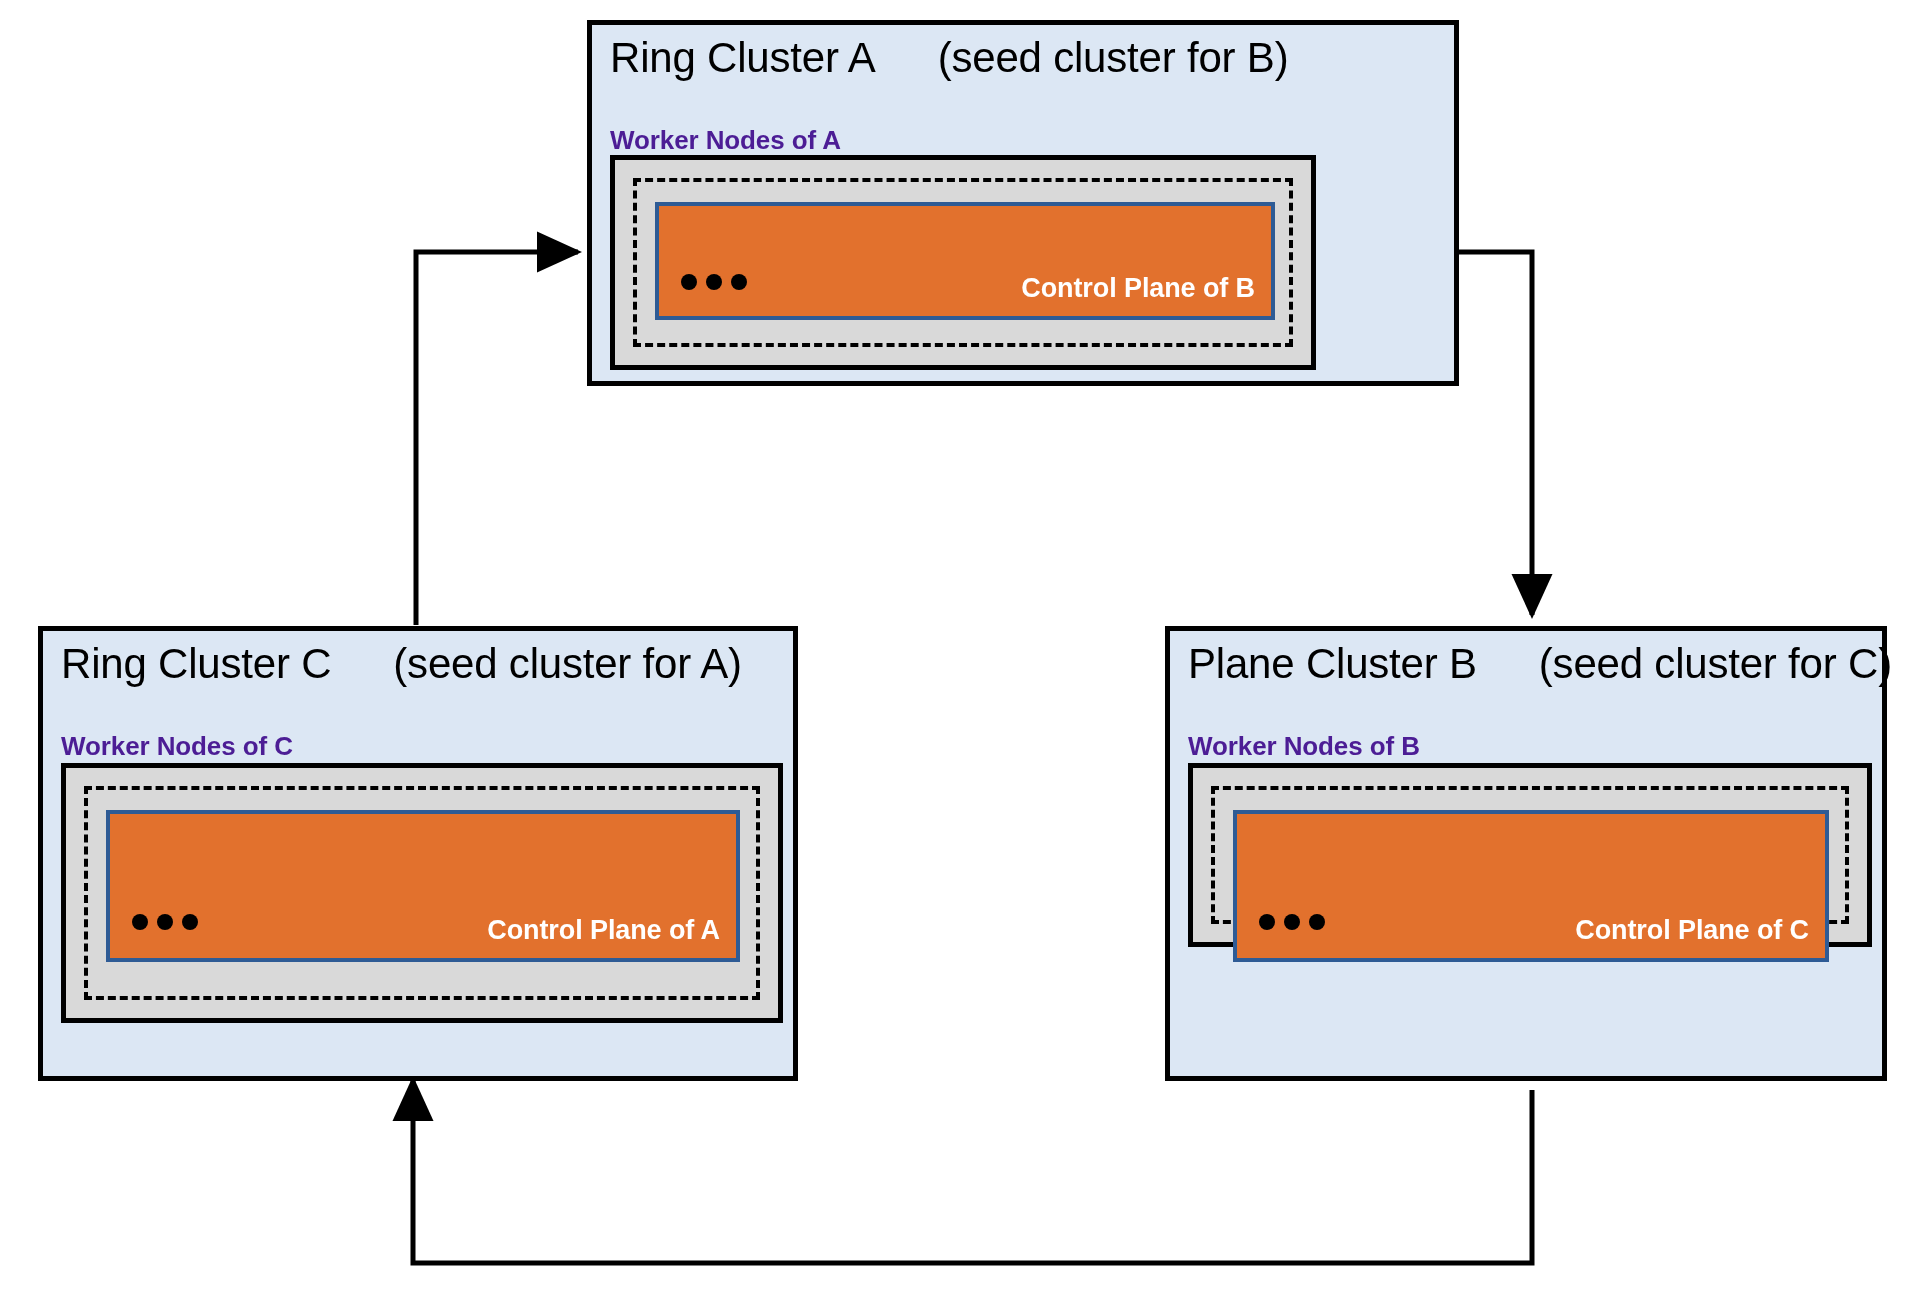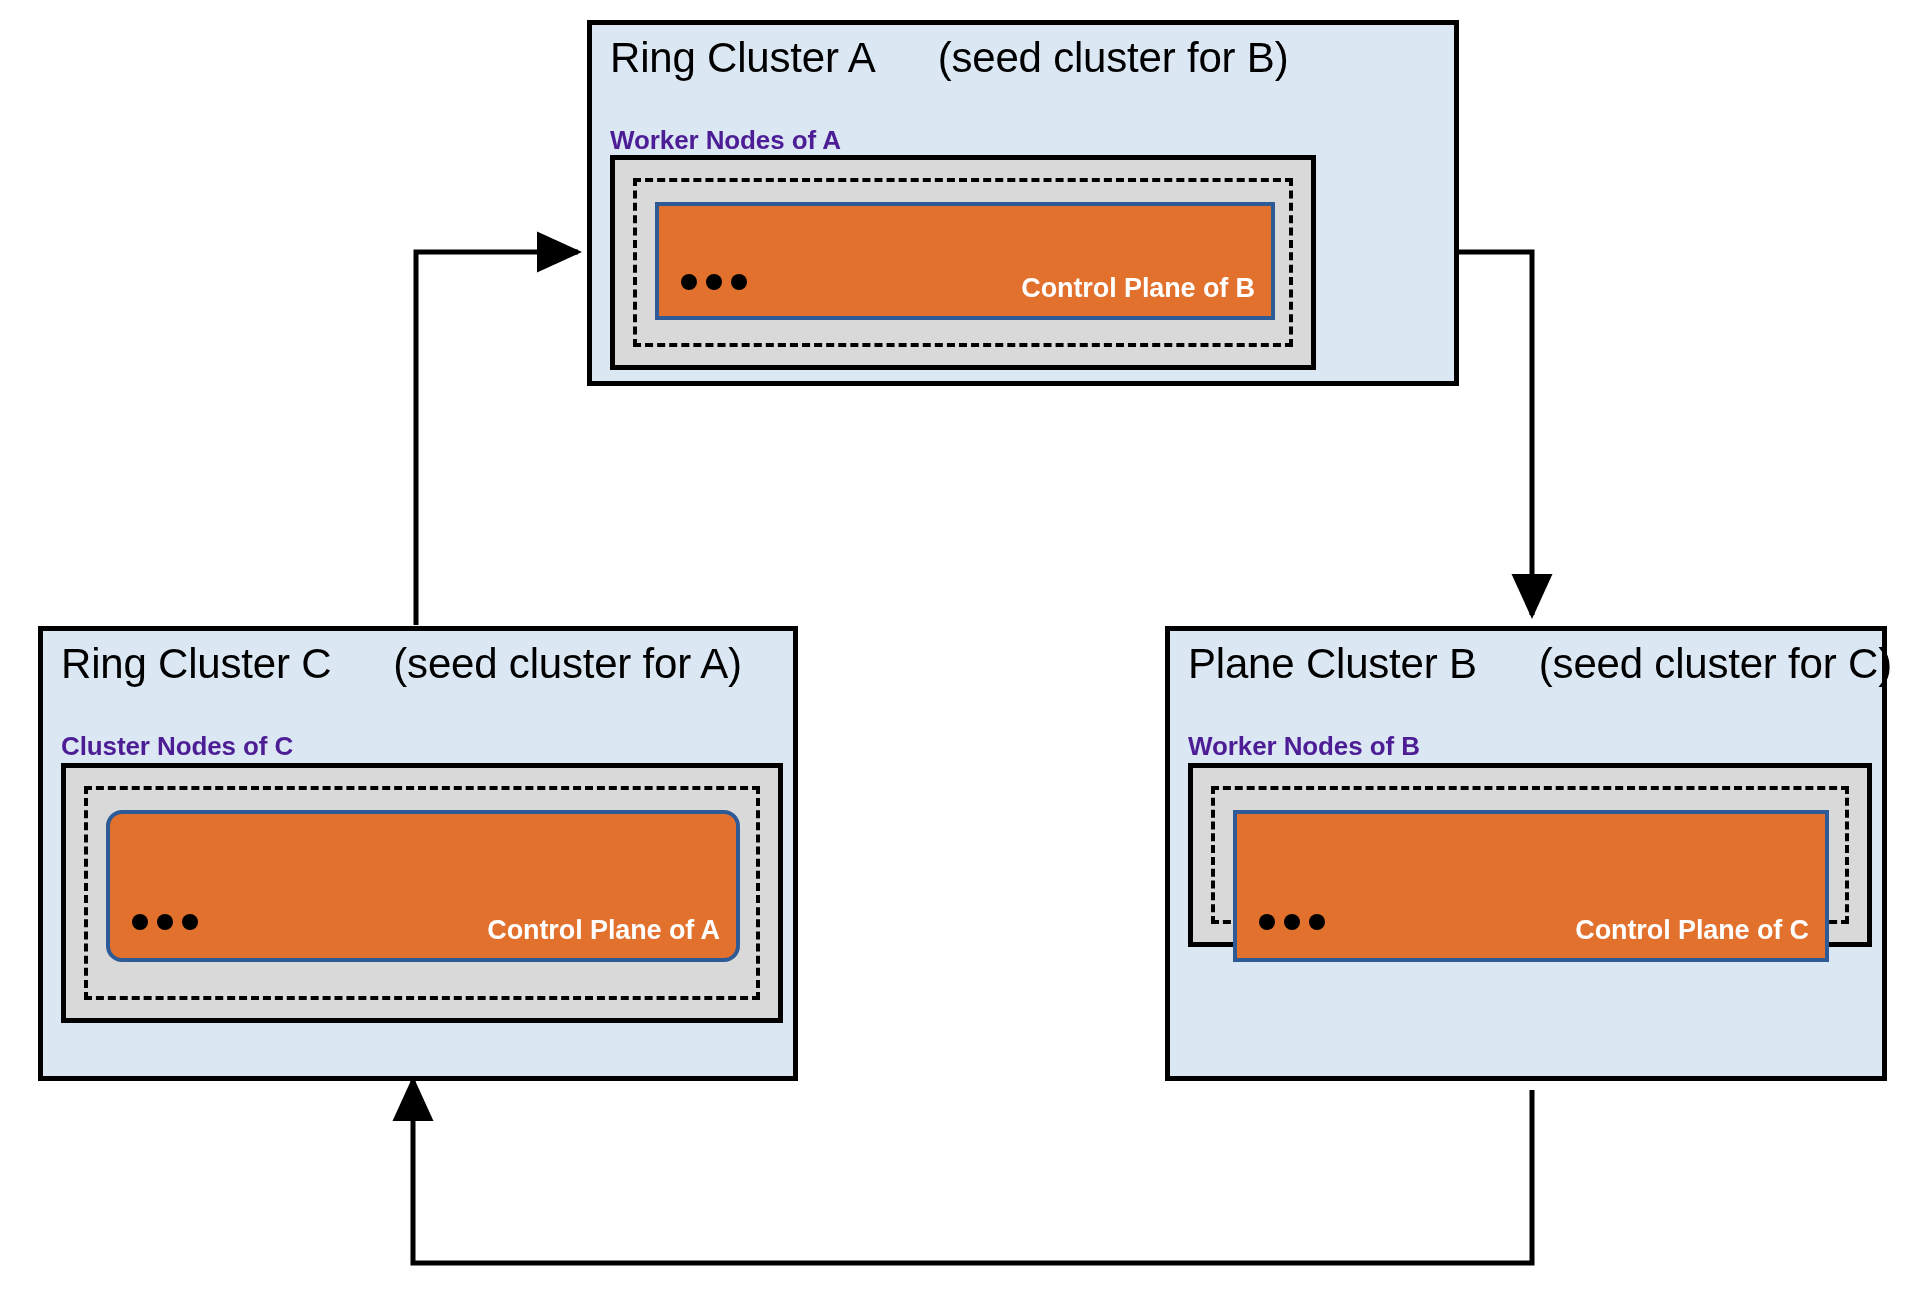--- a/index.html
+++ b/index.html
@@ -142,25 +142,25 @@
         </div>
         <div class="cp-label">Control Plane of B</div>
       </div>
     </div>
   </div>
 
   <div class="cluster" style="left:38px; top:626px; width:760px; height:455px;">
     <div class="cluster-title">
       <span>Ring Cluster C</span><span class="seed">(seed cluster for A)</span>
     </div>
-    <div class="worker-label" style="top:100px;">Cluster Nodes of C</div>
+    <div class="worker-label" style="top:100px;">Worker Nodes of C</div>
 
     <div class="worker-outer" style="left:18px; top:132px; width:722px; height:260px;">
       <div class="worker-dashed" style="left:18px; top:18px; right:18px; bottom:18px;"></div>
-      <div class="control-plane" style="left:40px; top:42px; width:634px; height:152px;border-radius:16px;">
+      <div class="control-plane" style="left:40px; top:42px; width:634px; height:152px;">
         <div class="dots" style="left:22px; bottom:28px;">
           <i></i>
             <i></i>
             <i></i>
         </div>
         <div class="cp-label">Control Plane of A</div>
       </div>
     </div>
   </div>
 

